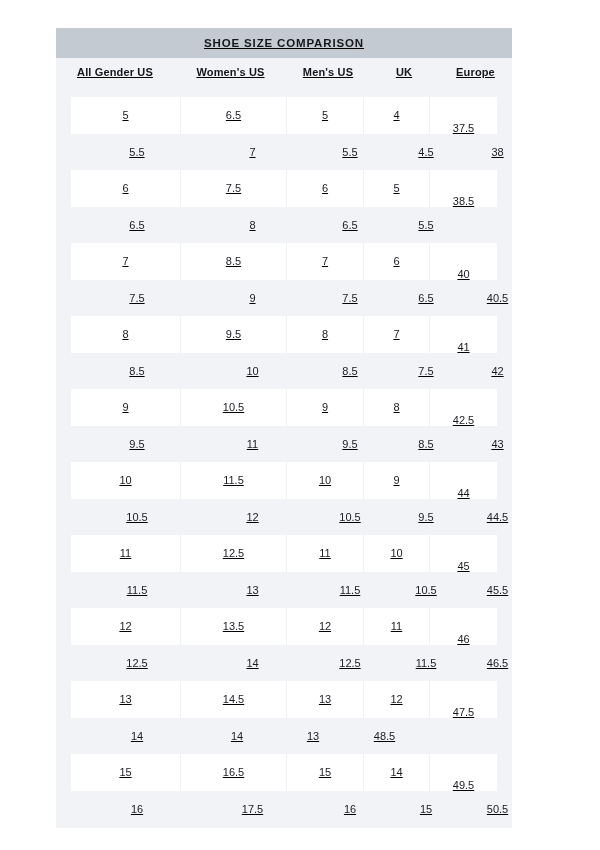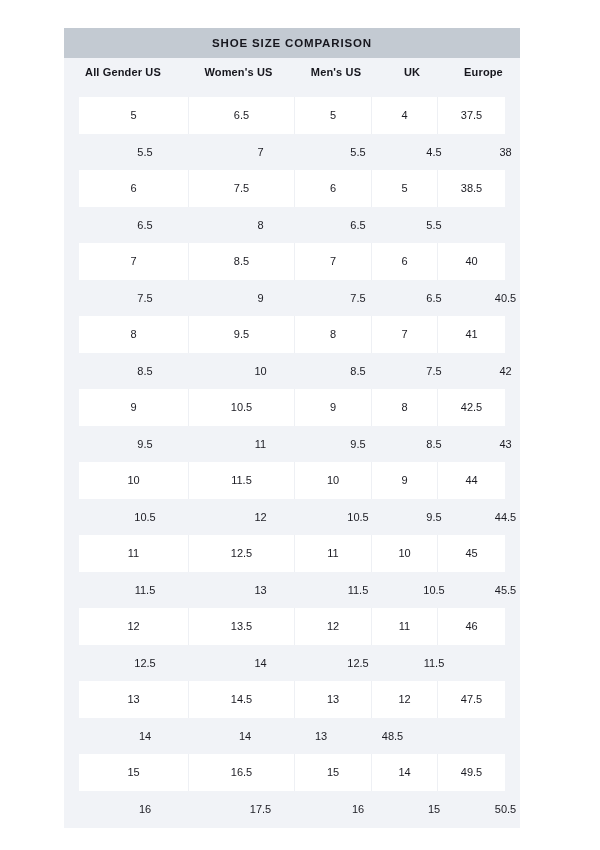--- a/index.html
+++ b/index.html
@@ -18,24 +18,25 @@
   .page {
     position: relative;
     width: 600px;
     height: 850px;
     overflow: hidden;
   }
 
   
   .size-table {
     position: absolute;
-    left: 64px;
+    left: 56px;
     top: 28px;
     width: 456px;
     background: #e5e5e5;
+    text-decoration: underline;
   }
 
   
   .table-title {
     height: 30px;
     line-height: 30px;
     background: #c3cad2;
     text-align: center;
     font-size: 11.5px;
     font-weight: bold;
@@ -123,21 +124,21 @@
   .data-row.tint .cell {
     height: 100%;
     padding-left: 44px;
   }
 
   
   .data-row.light .col-0 { width: 110px; }
   .data-row.light .col-1 { width: 106px; }
   .data-row.light .col-2 { width: 77px; }
   .data-row.light .col-3 { width: 66px; }
-  .data-row.light .col-4 { width: 67px; }
+  .data-row.light .col-4 { width: 67px; margin-top: 13px; }
 </style>
 </head>
 <body>
 
 <div class="page">
 
   <div class="size-table">
 
     <div class="table-title">SHOE SIZE COMPARISON</div>
 
@@ -283,20 +284,21 @@
             <div class="cell col-3">11</div>
             <div class="cell col-4">46</div>
           </div>
         </div>
         <div class="row data-row tint">
           <div class="inner">
             <div class="cell col-0">12.5</div>
             <div class="cell col-1">14</div>
             <div class="cell col-2">12.5</div>
             <div class="cell col-3">11.5</div>
+            <div class="cell col-4">46.5</div>
           </div>
         </div>
         <div class="row data-row light">
           <div class="inner">
             <div class="cell col-0">13</div>
             <div class="cell col-1">14.5</div>
             <div class="cell col-2">13</div>
             <div class="cell col-3">12</div>
             <div class="cell col-4">47.5</div>
           </div>

